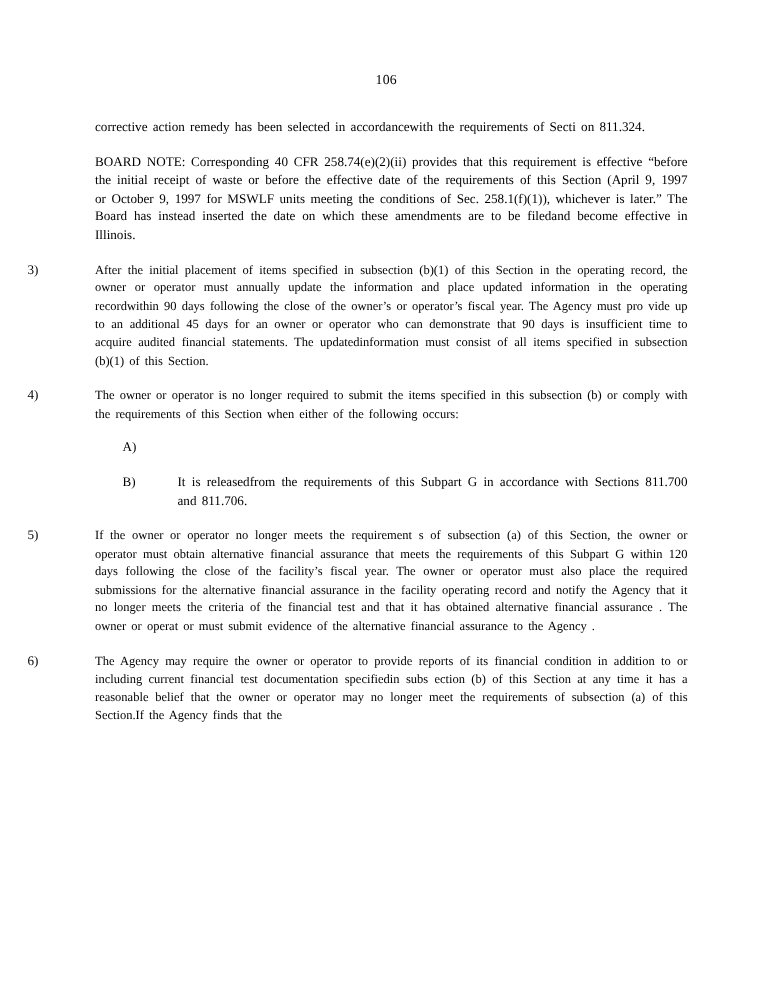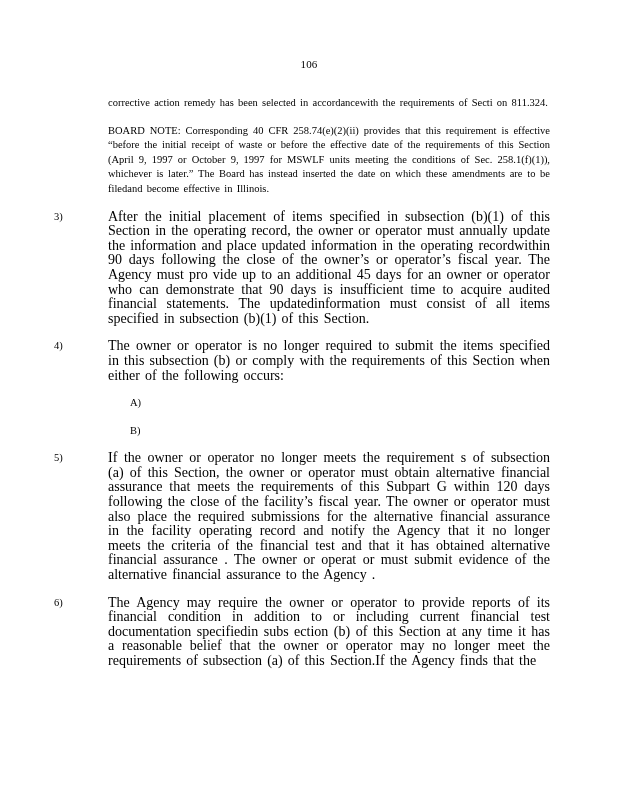--- a/index.html
+++ b/index.html
@@ -24,21 +24,21 @@
   }
   .page-number {
     text-align: center;
     font-size: 11px;
     margin-top: 34px;
     margin-bottom: 0;
     letter-spacing: 0.2px;
   }
   .body-block {
     margin-top: 26px;
-    padding-left: 108px;
+    padding-left: 76px;
     padding-right: 68px;
   }
   p.para {
     font-size: 10.5px;
     line-height: 14.6px;
     text-align: justify;
     margin: 0 0 13px 0;
     word-spacing: 1.6px;
   }
   .num-row {
@@ -48,21 +48,21 @@
   }
   .num-marker {
     width: 54px;
     flex: 0 0 54px;
     font-size: 10.5px;
     line-height: 14.6px;
     margin-left: -54px;
   }
   .num-body {
     flex: 1 1 auto;
-    font-size: 14px;
+    font-size: 10px;
     line-height: 14.6px;
     text-align: justify;
     word-spacing: 1.6px;
   }
   
   .sub-row {
     display: flex;
     align-items: flex-start;
     margin: 0 0 13px 0;
     padding-left: 22px;
@@ -105,20 +105,21 @@
       <div class="num-marker">4)</div>
       <div class="num-body">The   owner   or  operator    is no  longer   required   to  submit   the  items  specified in this subsection    (b)  or comply   with  the  requirements     of this Section when   either   of the following   occurs:</div>
     </div>
 
     <div class="sub-row">
       <div class="sub-marker">A)</div>
     </div>
 
     <div class="sub-row">
       <div class="sub-marker">B)</div>
+      <div class="sub-body">It is releasedfrom     the  requirements     of this Subpart   G in accordance     with Sections    811.700   and  811.706.</div>
     </div>
 
     <div class="num-row">
       <div class="num-marker">5)</div>
       <div class="num-body"><span>If  the  owner   or  operator    no  longer  meets   the  requirement    s of  subsection (a)  of  this Section,   the  owner   or  operator   must  obtain  alternative    financial assurance    that meets  the  requirements     of this Subpart   G within   120  days following   the  close  of the  facility’s   fiscal  year.   The  owner   or  operator must  also place  the  required   submissions    for the  alternative    financial assurance    in the  facility  operating   record   and  notify  the  Agency    that it no longer  meets   the  criteria   of the  financial   test  and  that  it has obtained alternative   financial   assurance  </span><span class="underline">. The  owner   or  operat   or must submit   evidence   of  the alternative     financial    assurance    to the  Agency  .</span></div>
     </div>
 
     <div class="num-row">
       <div class="num-marker">6)</div>
       <div class="num-body">The   Agency   may  require   the  owner   or  operator   to provide   reports   of  its financial   condition   in addition   to or including   current   financial    test documentation      specifiedin    subs ection   (b)  of this Section   at any  time  it has a  reasonable    belief   that  the  owner   or  operator    may  no  longer   meet   the requirements      of  subsection    (a)  of  this Section.If    the  Agency    finds  that  the</div>

